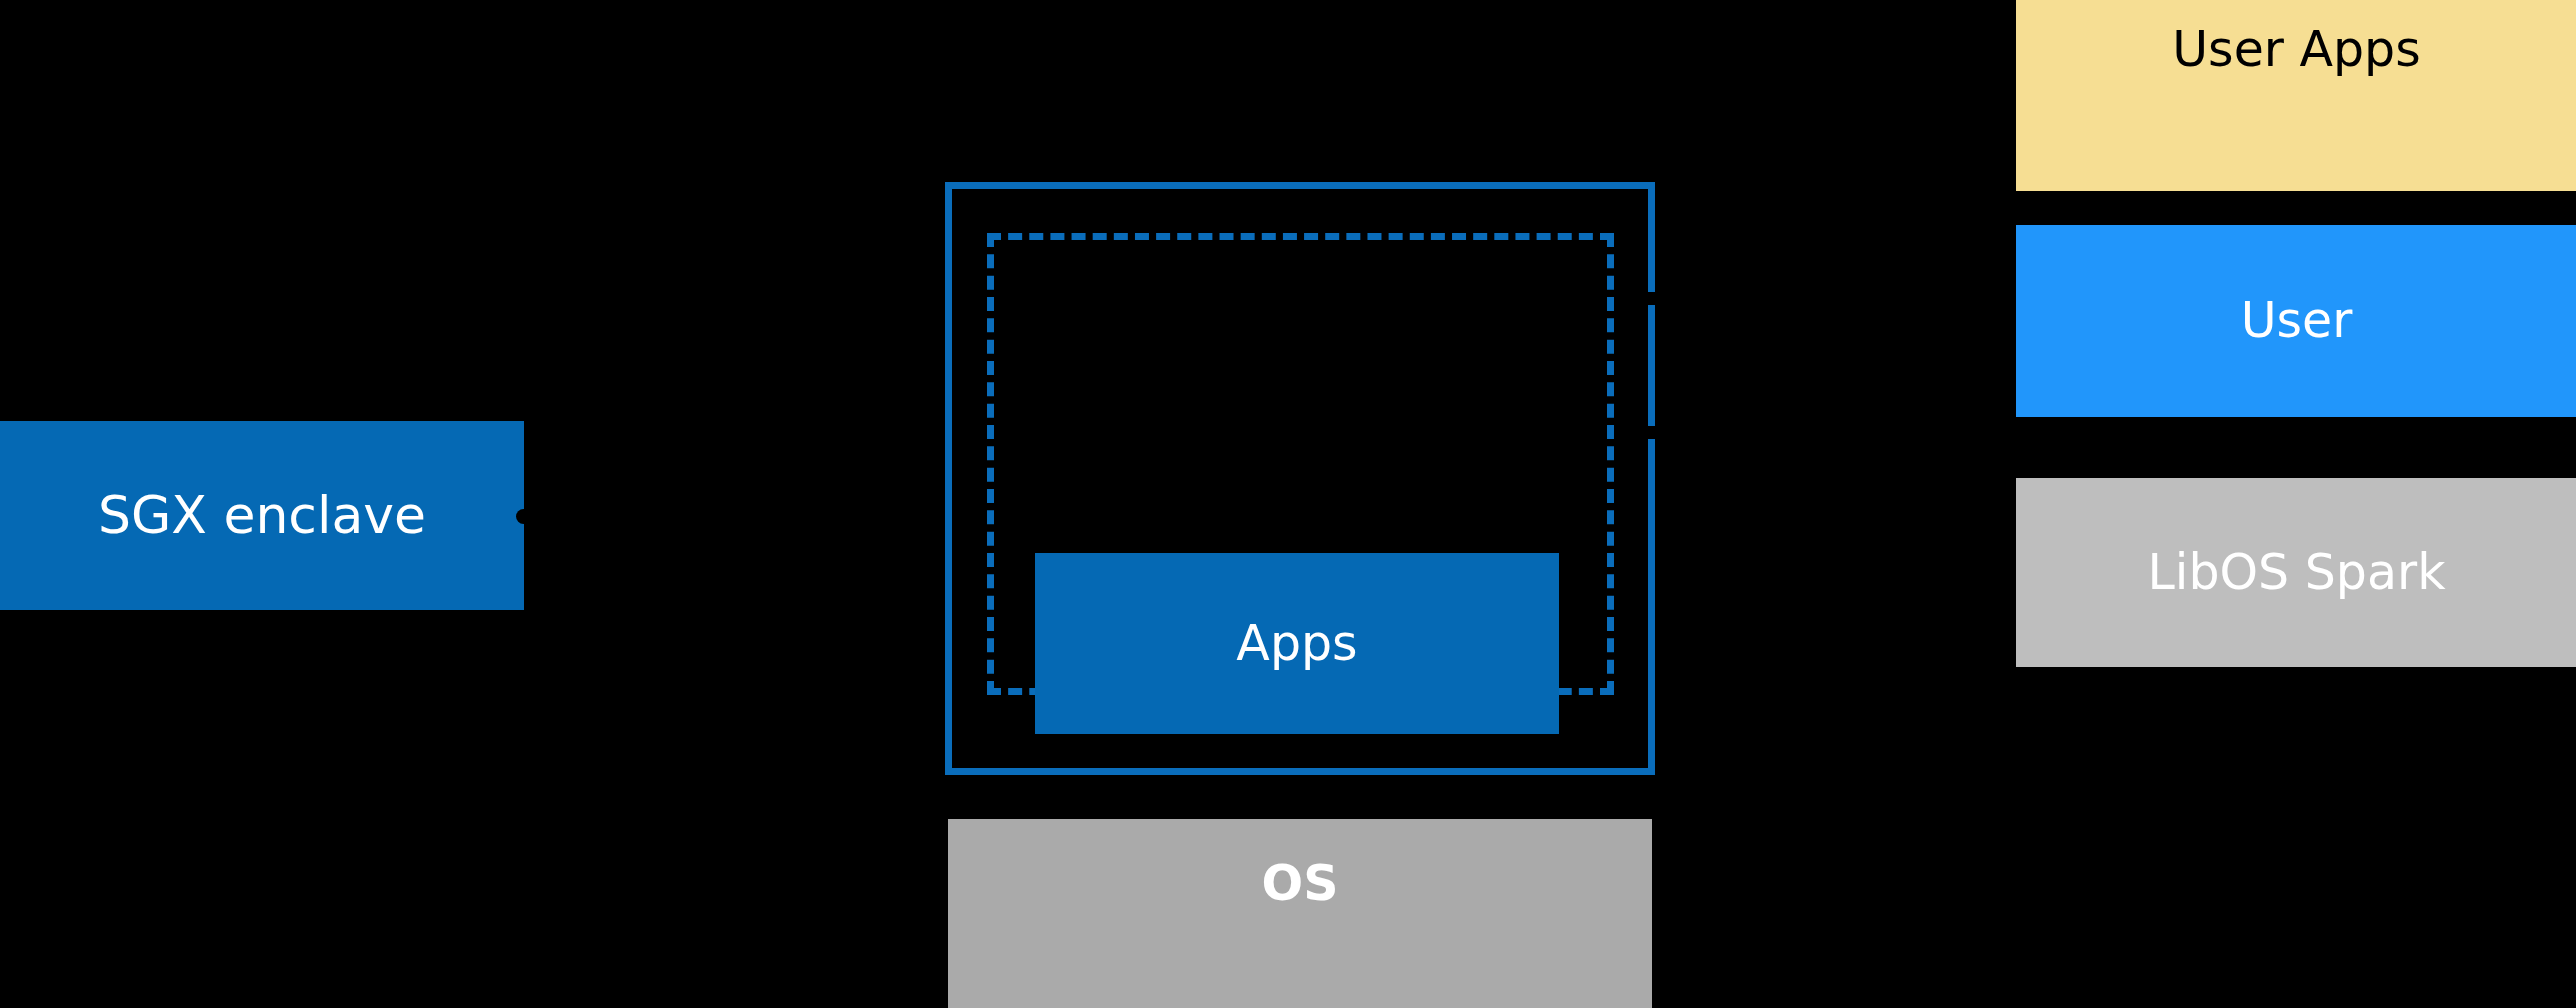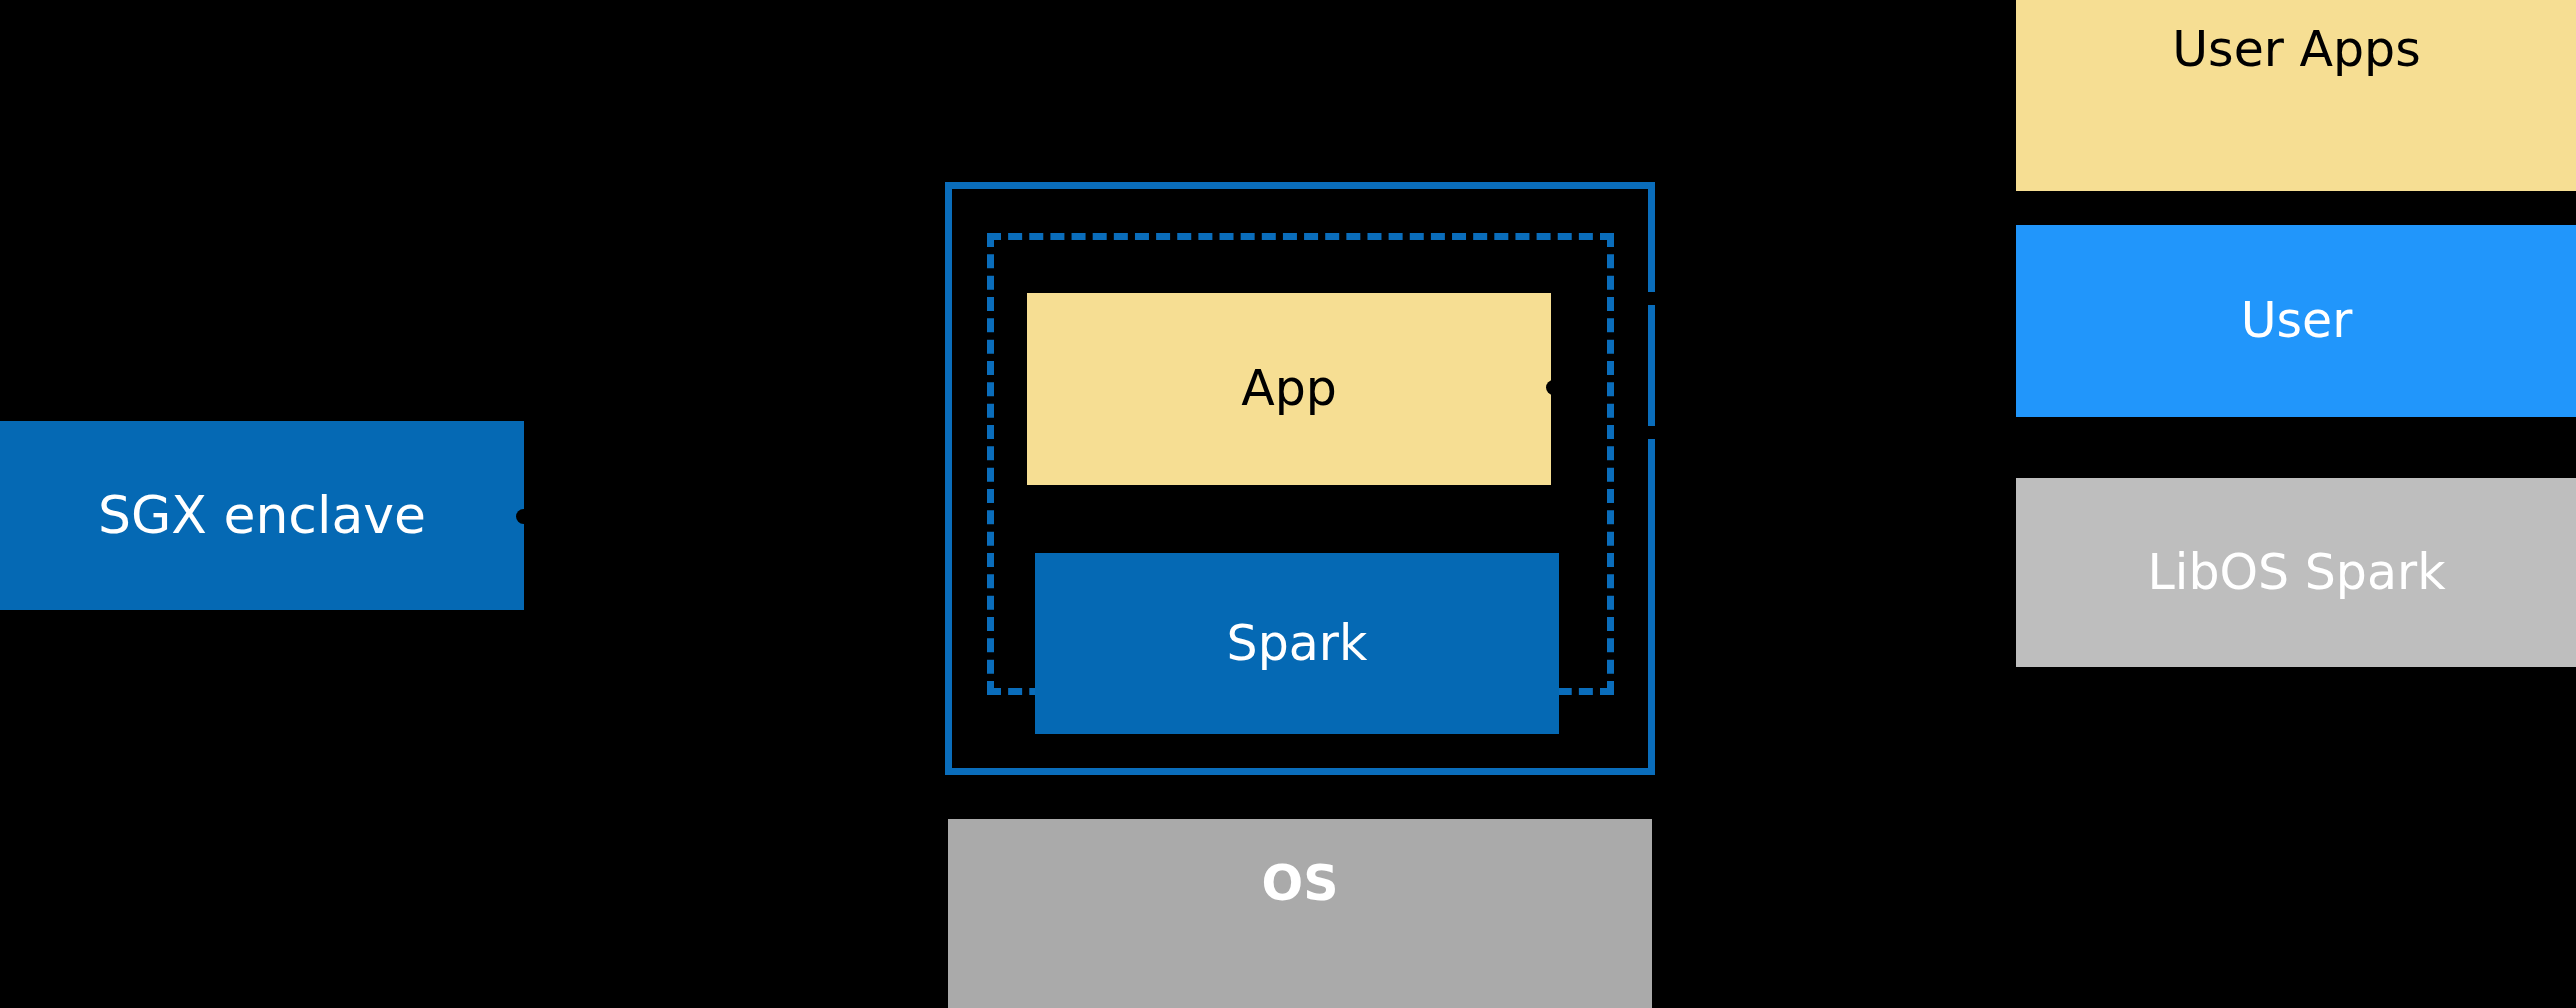--- a/index.html
+++ b/index.html
@@ -156,27 +156,24 @@
     <span class="label">SGX enclave</span>
   </div>
   <div class="connector-dot" id="dot-sgx"></div>
 
   <div class="box" id="enclave-outer-box"></div>
   <div class="border-gap" id="border-gap-upper"></div>
   <div class="border-gap" id="border-gap-lower"></div>
 
   <div class="box" id="enclave-dashed-box"></div>
 
-  <div class="box" id="app-box">
-    <span class="label">App</span>
-  </div>
   <div class="connector-dot" id="dot-app"></div>
 
   <div class="box" id="libos-box">
-    <span class="label">Spark</span>
+    <span class="label">Apps</span>
   </div>
 
   <div class="box" id="os-box">
     <span class="label">OS</span>
   </div>
 
   <div class="box stack-box" id="user-apps-box">
     <span class="label">User Apps</span>
   </div>
 

